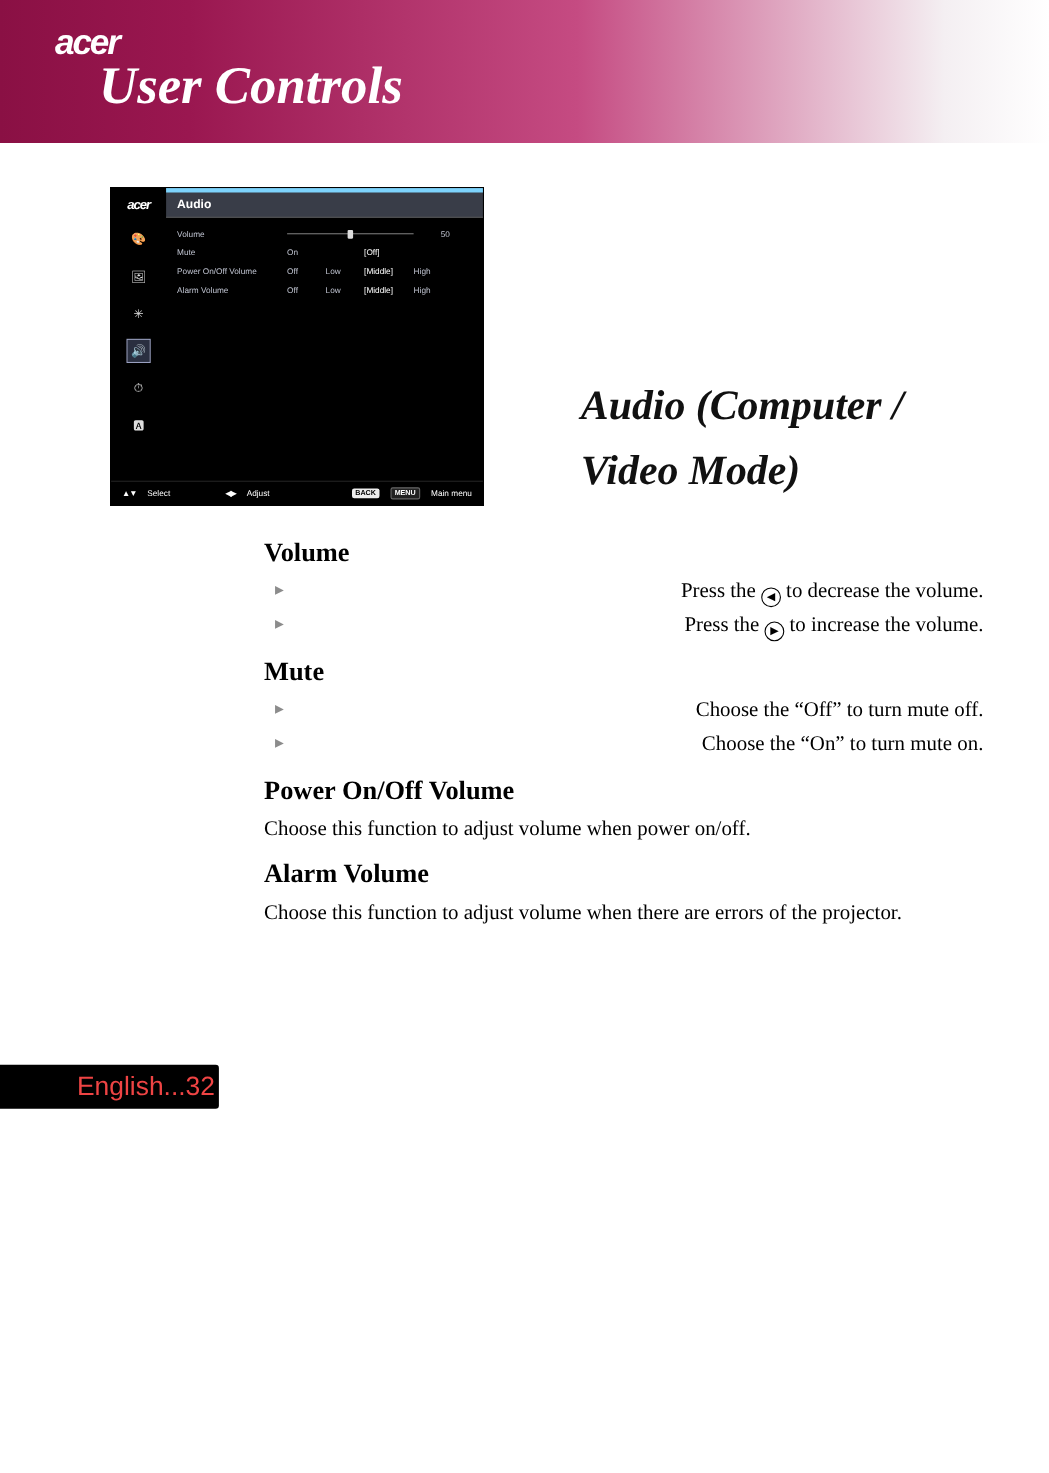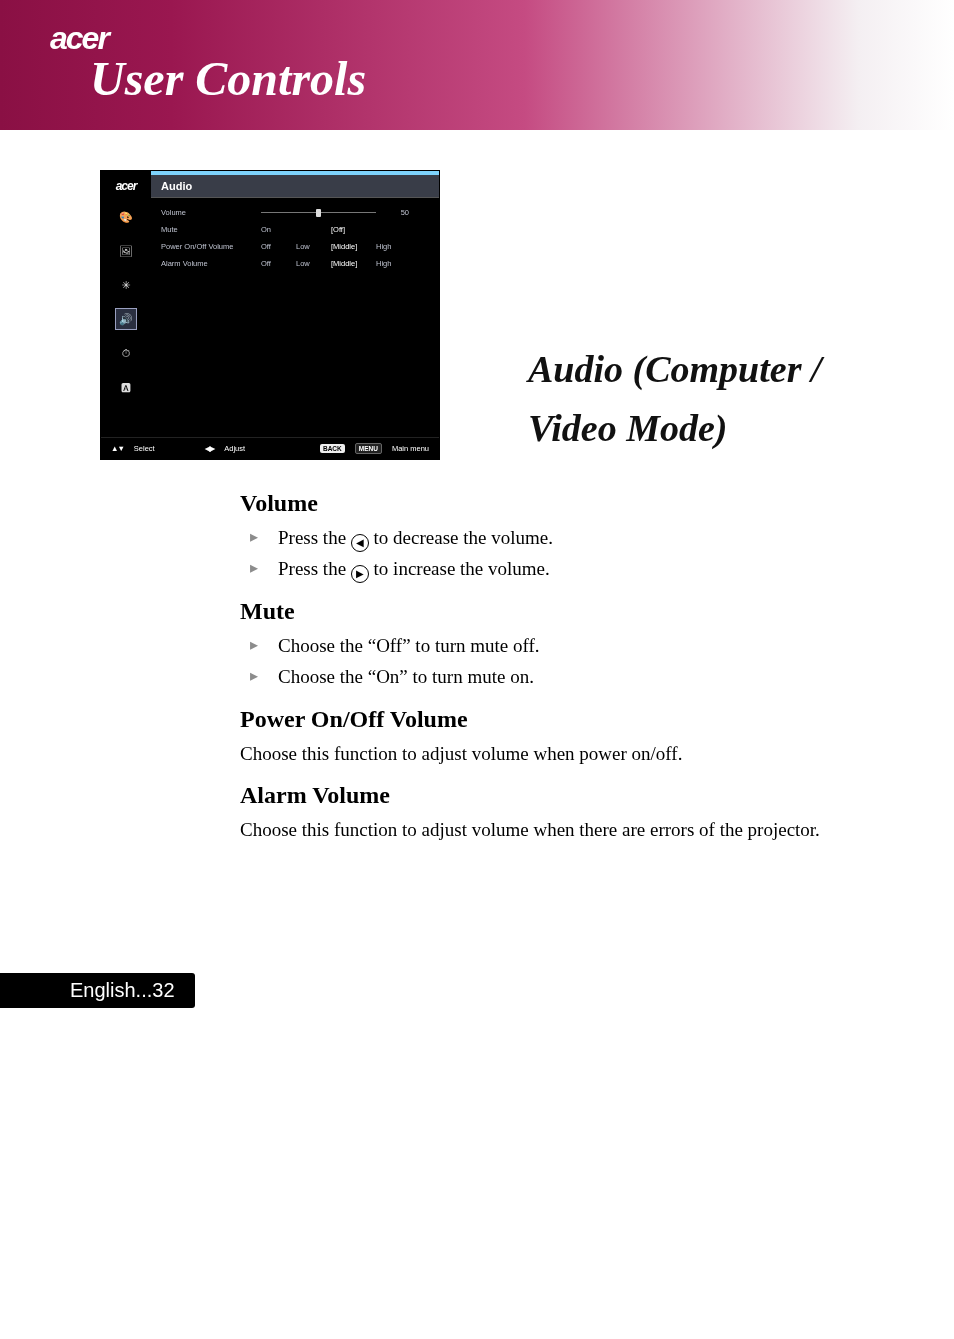--- a/index.html
+++ b/index.html
@@ -137,21 +137,21 @@
     margin-top: 14px;
     margin-bottom: 6px;
     color: #000;
   }
   .para {
     font-family: 'Book Antiqua', Palatino, Georgia, serif;
     font-size: 19px;
     line-height: 1.55;
     margin-bottom: 2px;
   }
-  ul.arrows { list-style: none; padding-left: 0; }
+  ul.arrows { list-style: none; padding-left: 0; text-align: right; }
   ul.arrows li {
     position: relative;
     padding-left: 38px;
     font-family: 'Book Antiqua', Palatino, Georgia, serif;
     font-size: 19px;
     line-height: 1.55;
     margin-bottom: 2px;
   }
   ul.arrows li::before {
     content: "▸";
@@ -173,24 +173,24 @@
     font-family: Arial, sans-serif;
     line-height: 1;
   }
 
   
   .page-tab {
     position: absolute;
     left: 0;
     bottom: 80px;
     background: #000;
-    color: #ffffff;
+    color: #ef4444;
     font-family: Arial, sans-serif;
-    font-size: 20px;
-    padding: 6px 20px 6px 70px;
+    font-size: 24px;
+    padding: 6px 4px 6px 70px;
     border-top-right-radius: 3px;
     border-bottom-right-radius: 3px;
   }
 </style>
 </head>
 <body>
 
 <div class="page">
 
   <div class="banner">

